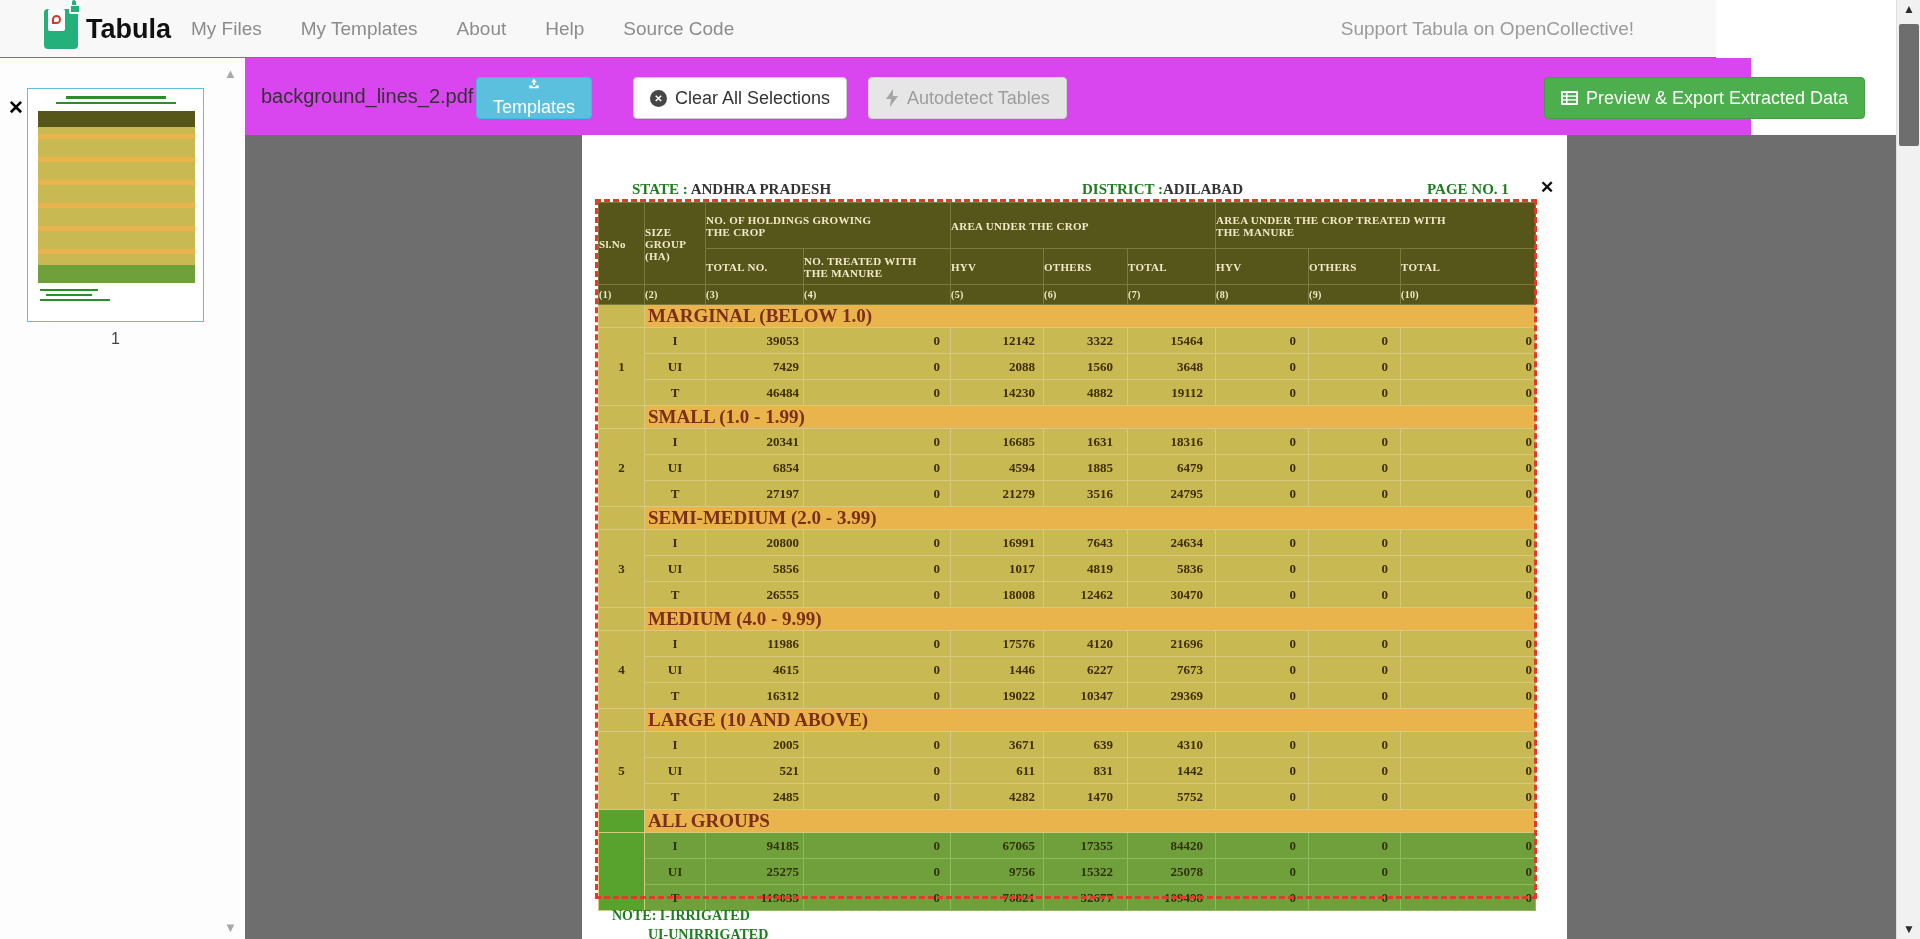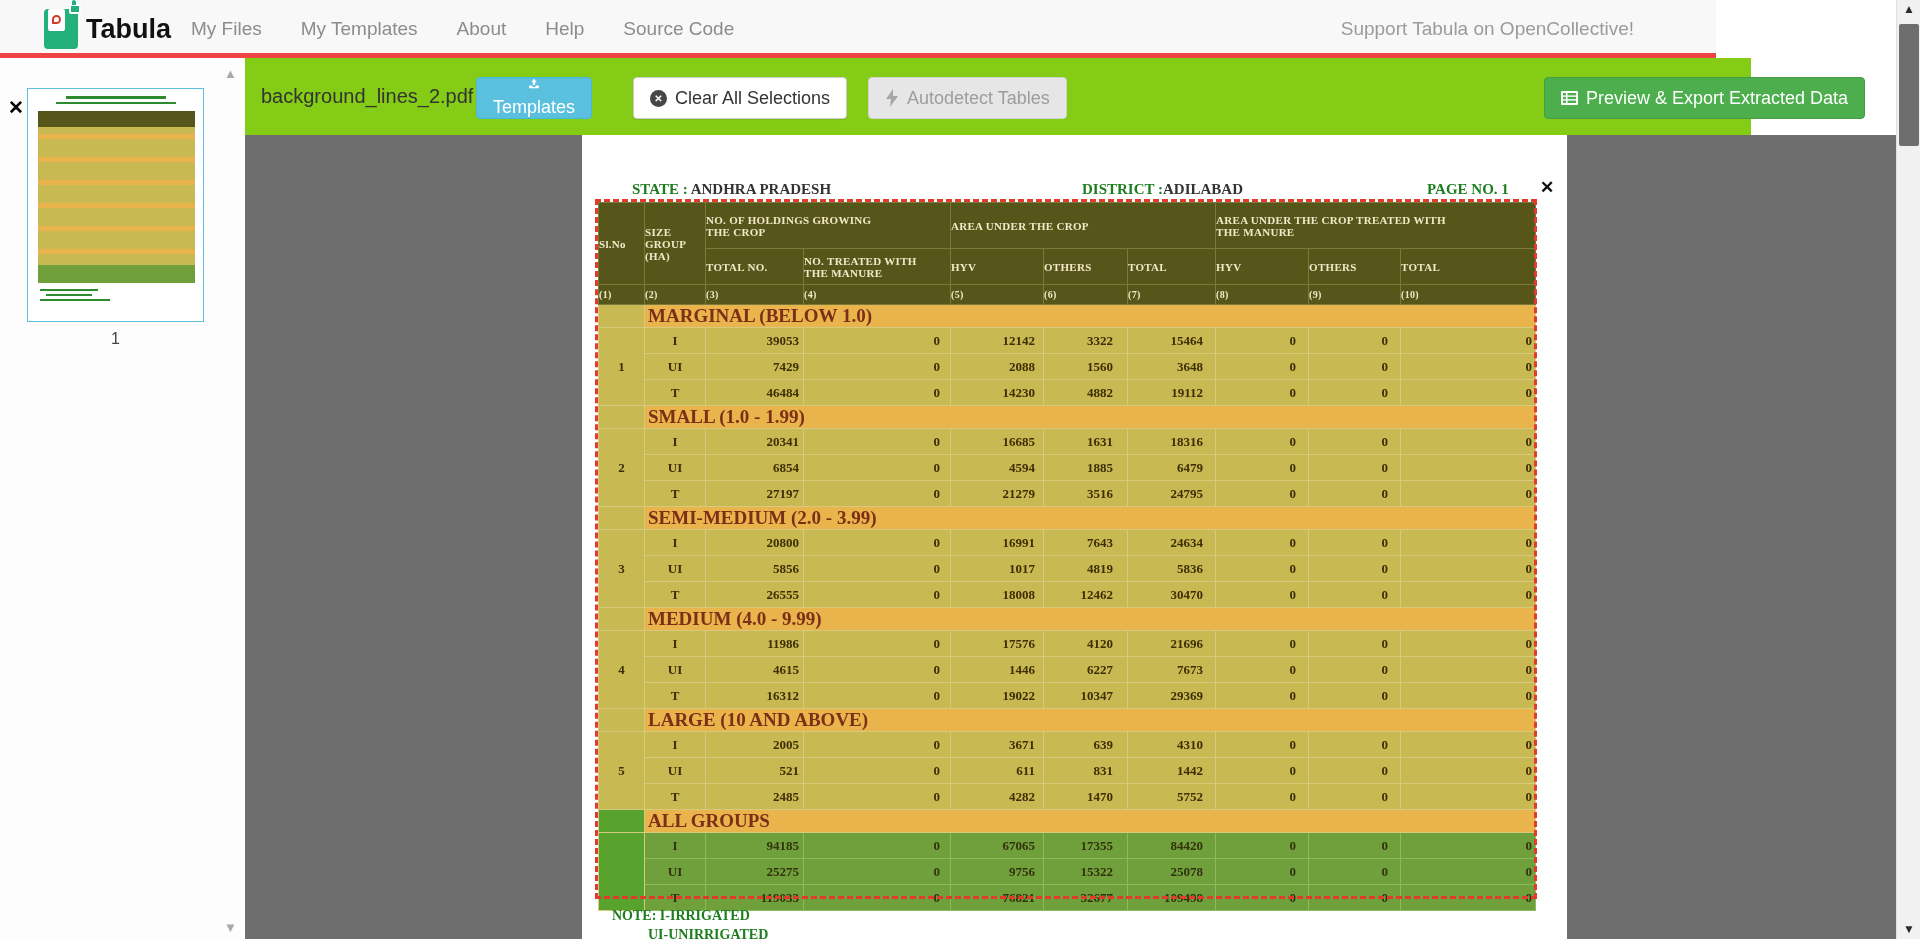--- a/index.html
+++ b/index.html
@@ -1,32 +1,32 @@
 <!DOCTYPE html>
 <html><head>
 <meta charset="utf-8">
 <style>
   * { margin:0; padding:0; box-sizing:border-box; }
   html,body { width:1920px; height:939px; overflow:hidden; font-family:"Liberation Sans",sans-serif; background:#fff; }
   .stage { position:absolute; left:0; top:0; width:1920px; height:939px; }
 
   
-  .navbar { position:absolute; left:0; top:0; width:1716px; height:58px; background:#f8f8f8; border-bottom:5px solid #ef4444; }
+  .navbar { position:absolute; left:0; top:0; width:1716px; height:58px; background:#f8f8f8; border-bottom:1px solid #ef4444; }
   .logo { position:absolute; left:44px; top:9px; width:34px; height:40px; background:#23b07a; border-radius:4px; }
   .logo .page { position:absolute; left:4px; bottom:4px; width:17px; height:22px; background:#fff; border-radius:2px; }
   .logo .swirl { position:absolute; left:4px; top:6px; width:9px; height:9px; border:2px solid #d03b2a; border-radius:50% 50% 50% 0; }
   .logo .lock { position:absolute; right:-3px; top:-5px; width:12px; height:10px; background:#23b07a; border:2px solid #fff; border-radius:2px; }
   .logo .shackle { position:absolute; right:0px; top:-11px; width:8px; height:7px; border:2px solid #fff; border-bottom:none; border-radius:5px 5px 0 0; background:#23b07a; }
   .brand { position:absolute; left:86px; top:14px; font-size:27px; font-weight:700; color:#111; }
   .nav-links { position:absolute; left:191px; top:0; height:58px; display:flex; align-items:center; gap:39px; }
   .nav-links a { font-size:19px; color:#8c8c8c; text-decoration:none; cursor:pointer; }
   .support { position:absolute; right:82px; top:18px; font-size:19px; color:#9b9b9b; cursor:pointer; }
 
   
-  .toolbar { position:absolute; left:245px; top:58px; width:1506px; height:77px; background:#84cc16; }
+  .toolbar { position:absolute; left:245px; top:58px; width:1506px; height:77px; background:#d946ef; }
   .filename { position:absolute; left:16px; top:27px; font-size:20px; color:#333; }
   .btn { position:absolute; top:19px; height:42px; border-radius:4px; display:flex; align-items:center; gap:8px; padding:0 16px; font-size:18px; cursor:pointer; border:1px solid transparent; white-space:nowrap; }
   .btn-templates { left:231px; background:#5bc0de; border-color:#46b8da; color:#fff;flex-direction:column; }
   .btn-clear { left:388px; background:#fff; border-color:#ccc; color:#333; box-shadow:0 1px 1px rgba(0,0,0,.08); }
   .btn-autodetect { left:623px; background:#e6e6e6; border-color:#d2d2d2; color:#9d9d9d; cursor:not-allowed; }
   .btn-export { left:1299px; background:#4cae4c; border-color:#449d44; color:#fff; }
   .icon-circle-x { display:inline-flex; width:17px; height:17px; border-radius:50%; background:#464646; color:#fff; font-size:10px; font-weight:700; align-items:center; justify-content:center; }
   .bolt { width:14px; height:18px; }
 
   

